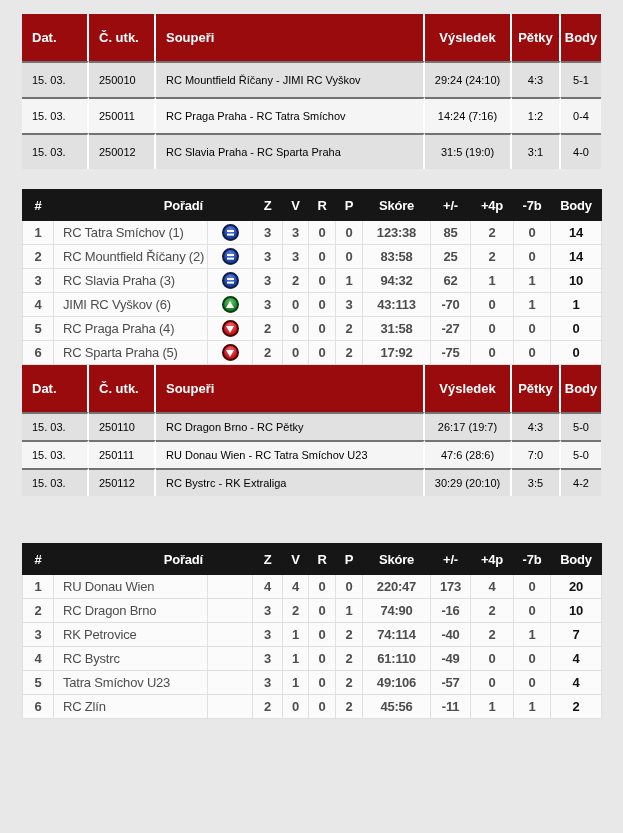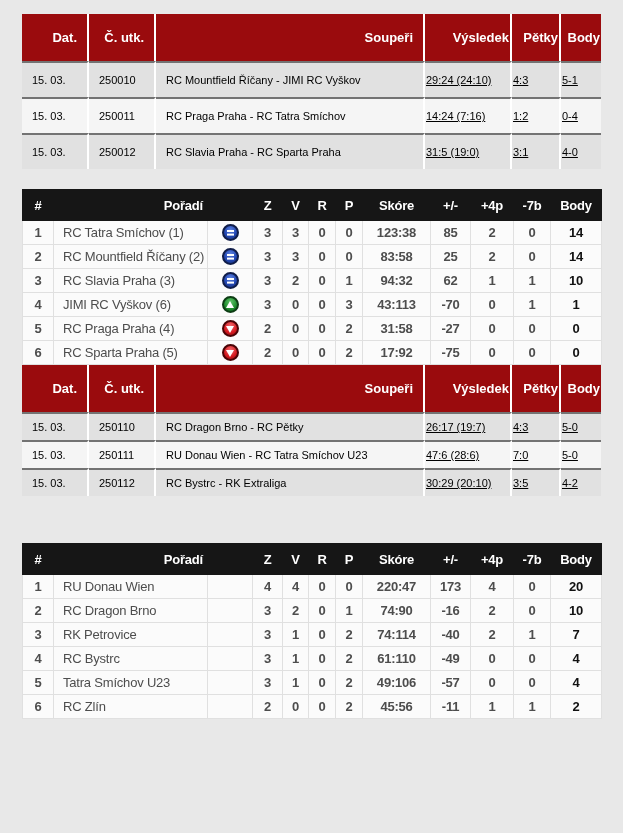--- a/index.html
+++ b/index.html
@@ -18,32 +18,32 @@
   }
   .sec-1 .section-title { margin-top: 52px; margin-bottom: 9px; }
 
   table { border-spacing: 0; width: 579px; table-layout: fixed; }
 
   
   .results { border-collapse: separate; }
   .results th {
     background: #9a0b0d; color: #fff;
     font-size: 13px; font-weight: 700;
-    height: 36px; padding: 16px 10px; text-align: right;
+    height: 36px; padding: 16px 10px; text-align: left;
     border-right: 2px solid #fff; white-space: nowrap; overflow: hidden;
   }
-  .results th.c { text-align: right; padding: 0 1px; }
+  .results th.c { text-align: center; padding: 0 1px; }
   .results th:last-child { border-right: 0; }
   .results td {
     font-size: 11px; color: #000; background: #e1e1e1;
     height: 36px; padding: 0 10px;
     border-right: 2px solid #fff; border-top: 2px solid #737373;
     white-space: nowrap; overflow: hidden;
   }
-  .results td.c { text-align: left; padding: 0 1px; text-decoration: underline; }
+  .results td.c { text-align: center; padding: 0 1px; }
   .results td:last-child { border-right: 0; }
   .results tbody tr:nth-child(even) td { background: #f5f5f5; }
   .sec-1 .results th { height: 30px; }
   .sec-1 .results td { height: 28px; }
 
   
   .standings {
     border-collapse: collapse; margin-top: 20px;
     letter-spacing: -0.2px;
   }

